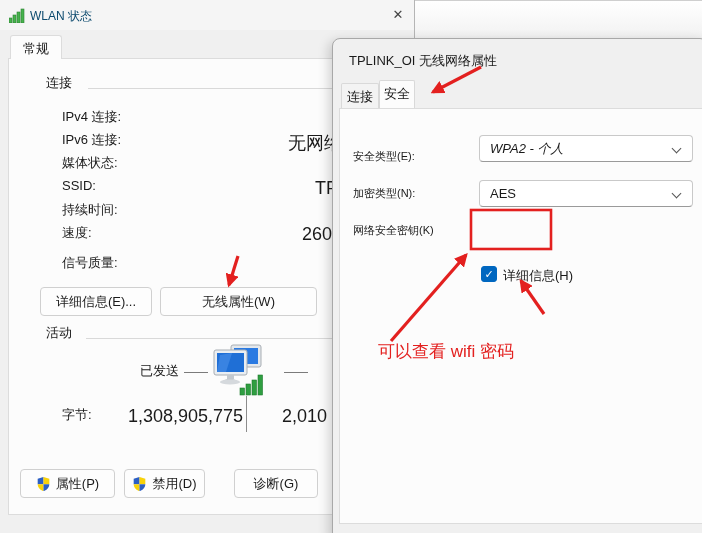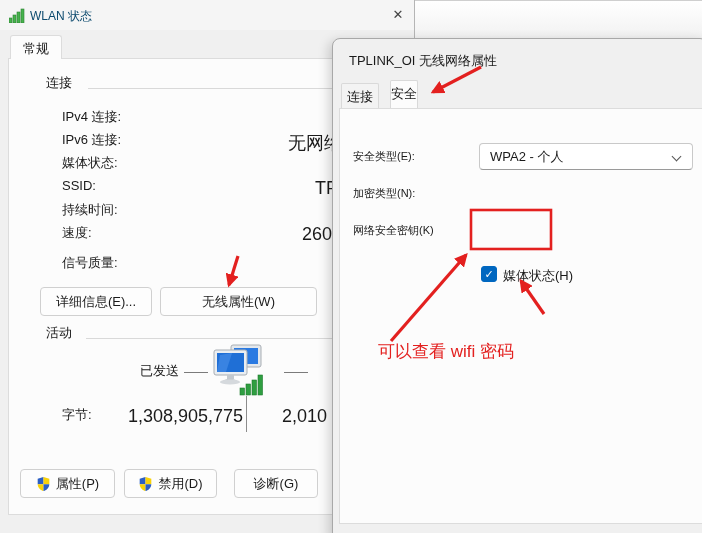--- a/index.html
+++ b/index.html
@@ -182,21 +182,21 @@
         <g clip-path="url(#sh1)">
           <rect x="0" y="0" width="8" height="8.8" fill="#2c5fc4"></rect>
           <rect x="8" y="0" width="8" height="8.8" fill="#f8d20a"></rect>
           <rect x="0" y="8.8" width="8" height="8.2" fill="#f8d20a"></rect>
           <rect x="8" y="8.8" width="8" height="8.2" fill="#2c5fc4"></rect>
         </g>
       </svg>
     </span>
     <span>属性(P)</span>
   </button>
-  <button class="btn" style="left:124px; top:469px; width:93px; height:29px;">
+  <button class="btn" style="left:124px; top:469px; width:81px; height:29px;">
     <span style="display:inline-flex;">
       <svg width="15" height="16" viewBox="0 0 16 17">
         <defs>
             <clipPath id="sh2">
               <path d="M8 1 L14.2 3 V8.4 C14.2 12.4 11.4 15 8 16 C4.6 15 1.8 12.4 1.8 8.4 V3 Z"></path>
             </clipPath>
           </defs>
         <g clip-path="url(#sh2)">
           <rect x="0" y="0" width="8" height="8.8" fill="#2c5fc4"></rect>
           <rect x="8" y="0" width="8" height="8.8" fill="#f8d20a"></rect>
@@ -207,38 +207,42 @@
     </span>
     <span>禁用(D)</span>
   </button>
   <button class="btn" style="left:234px; top:469px; width:84px; height:29px;">诊断(G)</button>
 </div>
 
 <div class="dlg-right">
   <span class="title-text">TPLINK_OI 无线网络属性</span>
 
   <div class="tab" style="left:8px; top:44px; width:38px; height:25px;">连接</div>
-  <div class="tab active" style="left:57px; top:41px; width:28px; height:28px;">安全</div>
+  <div class="tab active" style="left:46px; top:41px; width:36px; height:28px;">安全</div>
 
   <div class="panel-right"></div>
 
   <span class="fld-label" style="left:20px; top:110px;">安全类型(E):</span>
-  <div class="select" style="left:146px; top:104px;">
+  <div class="select" style="left:146px; top:96px;font-style:italic;">
     <span>WPA2 - 个人</span>
     <span class="chevron"></span>
   </div>
 
   <span class="fld-label" style="left:20px; top:147px;">加密类型(N):</span>
+  <div class="select" style="left:146px; top:141px;">
+    <span>AES</span>
+    <span class="chevron"></span>
+  </div>
 
   <span class="fld-label" style="left:20px; top:184px;">网络安全密钥(K)</span>
 
   <div class="checkbox" style="left:148px; top:227px;">
     <span>✓</span>
   </div>
-  <span class="cb-label" style="left:170px; top:228px;">媒体状态(H)</span>
+  <span class="cb-label" style="left:170px; top:228px;">详细信息(H)</span>
 
   <button class="btn" style="left:23px; top:450px; width:138px; height:30px;">高级设置(D)</button>
 </div>
 
 <svg class="anno-svg" width="702" height="533" viewBox="0 0 702 533">
   <defs>
     <marker id="arrowhead" viewBox="0 0 10 10" refX="8" refY="5" markerWidth="4.2" markerHeight="4.2" orient="auto-start-reverse">
       <path d="M0,0 L10,5 L0,10 Z" fill="#e3201f"></path>
     </marker>
   </defs>

